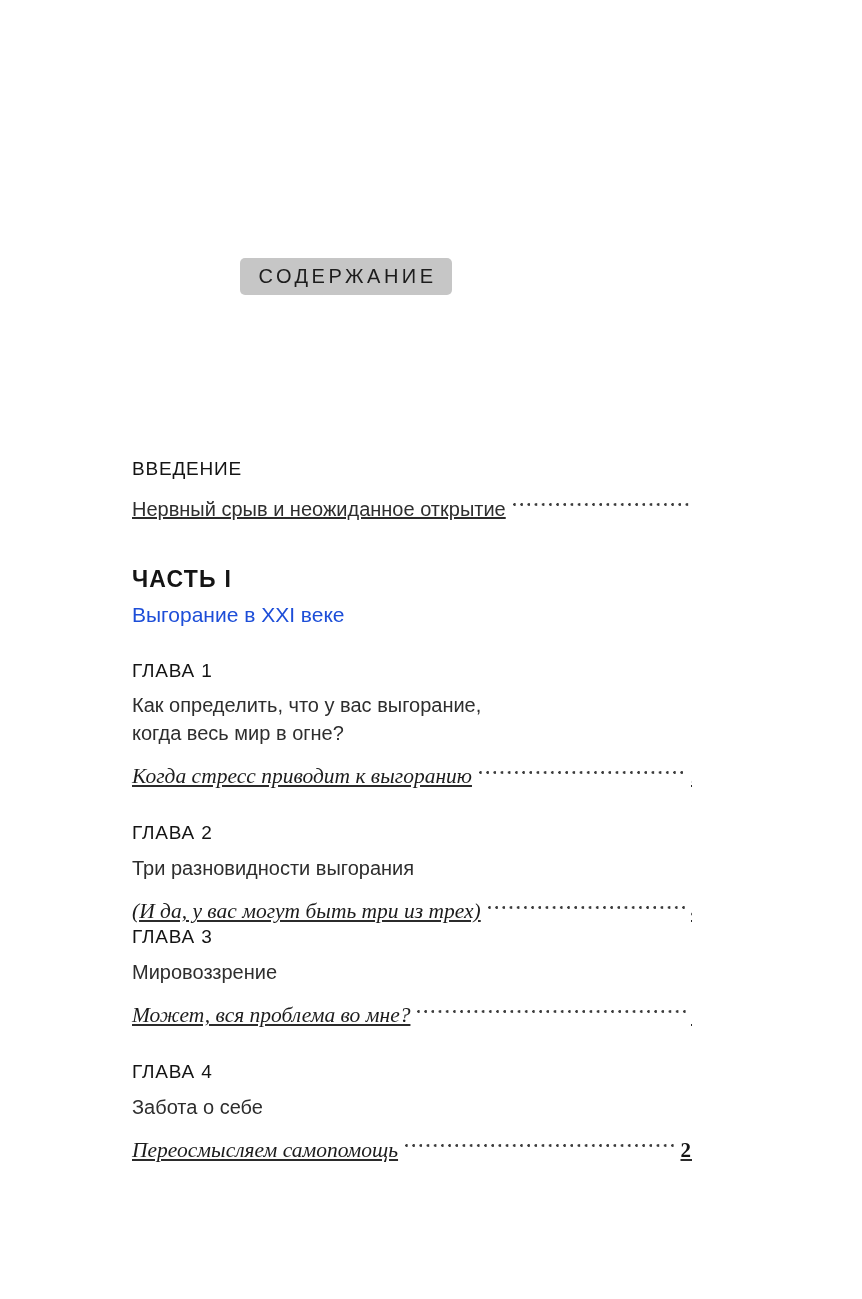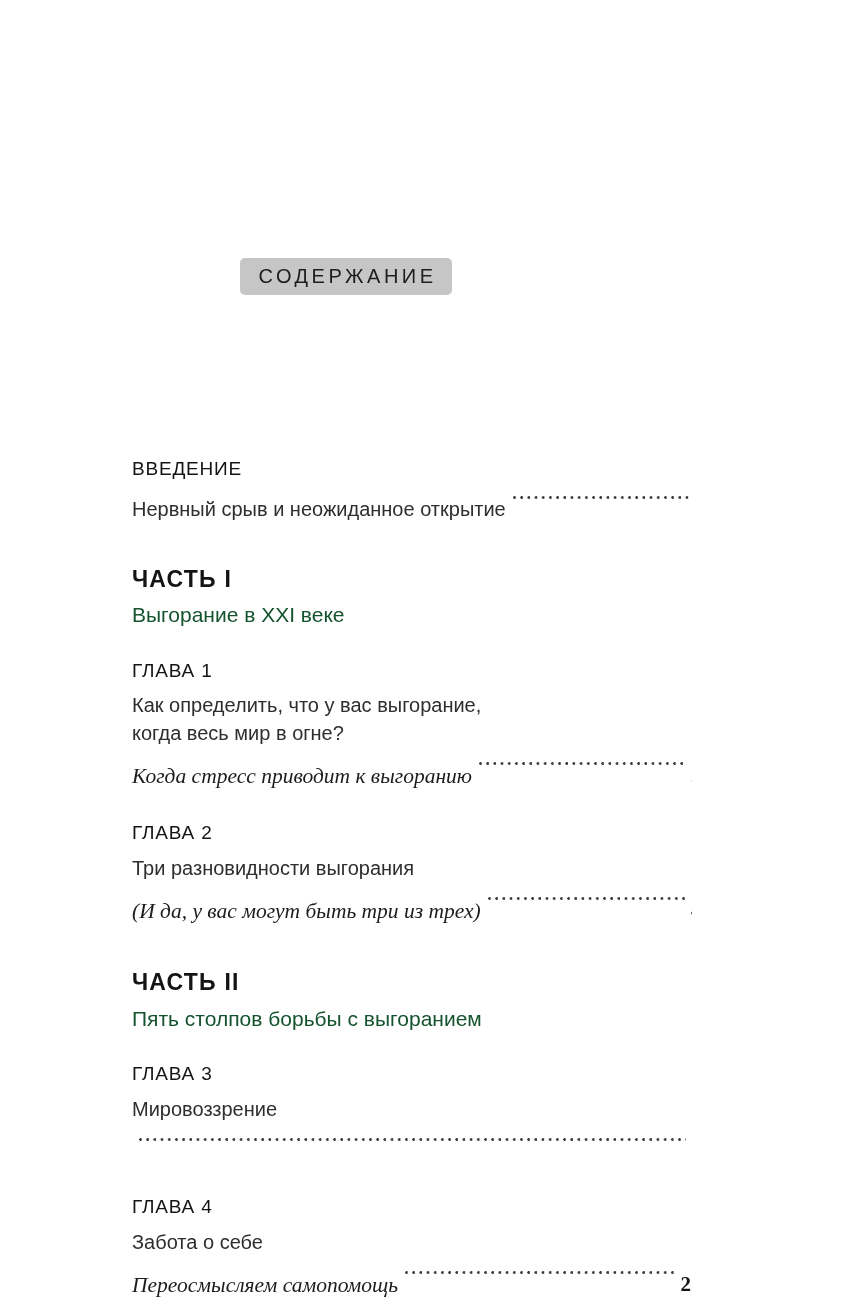--- a/index.html
+++ b/index.html
@@ -42,22 +42,23 @@
     line-height: 1.2;
   }
   .chapter-block { margin-top: 31px; }
   .chapter-title-line {
     font-size: 20px;
     line-height: 28px;
     color: #2e2e2e;
   }
   .toc-row {
     display: flex;
-    align-items: flex-start;
+    align-items: center;
     margin-top: 14px;
+    text-decoration: underline;
   }
   .toc-row .title-sans {
     font-size: 20px;
     line-height: 28px;
     color: #2e2e2e;
     white-space: nowrap;
   }
   .toc-row .title-italic {
     font-family: "Liberation Serif", serif;
     font-style: italic;
@@ -90,21 +91,21 @@
   .part-label {
     font-weight: 700;
     font-size: 23px;
     letter-spacing: 1.2px;
     color: #141414;
     line-height: 1.2;
     margin-bottom: 8px;
   }
   .part-title {
     font-size: 21px;
-    color: #14532d;
+    color: #1d4ed8;
     line-height: 1.3;
   }
 </style>
 </head>
 <body>
 
 <div class="page">
 
   <div class="badge-row">
     <div class="badge">СОДЕРЖАНИЕ</div>
@@ -140,29 +141,26 @@
     <div class="chapter-block">
       <div class="section-heading">ГЛАВА 2</div>
       <div class="chapter-title-line">Три разновидности выгорания</div>
       <div class="toc-row">
         <span class="title-italic">(И да, у вас могут быть три из трех)</span>
         <span class="leader"></span>
         <span class="page-num bold">43</span>
       </div>
     </div>
 
-    <div class="part-block">
-      <div class="part-label">ЧАСТЬ II</div>
-      <div class="part-title">Пять столпов борьбы с выгоранием</div>
-    </div>
 
     <div class="chapter-block" style="margin-top:0">
       <div class="section-heading">ГЛАВА 3</div>
       <div class="chapter-title-line">Мировоззрение</div>
       <div class="toc-row">
+        <span class="title-italic">Может, вся проблема во мне?</span>
         <span class="leader"></span>
         <span class="page-num bold">75</span>
       </div>
     </div>
 
     <div class="chapter-block">
       <div class="section-heading">ГЛАВА 4</div>
       <div class="chapter-title-line">Забота о себе</div>
       <div class="toc-row">
         <span class="title-italic">Переосмысляем самопомощь</span>

